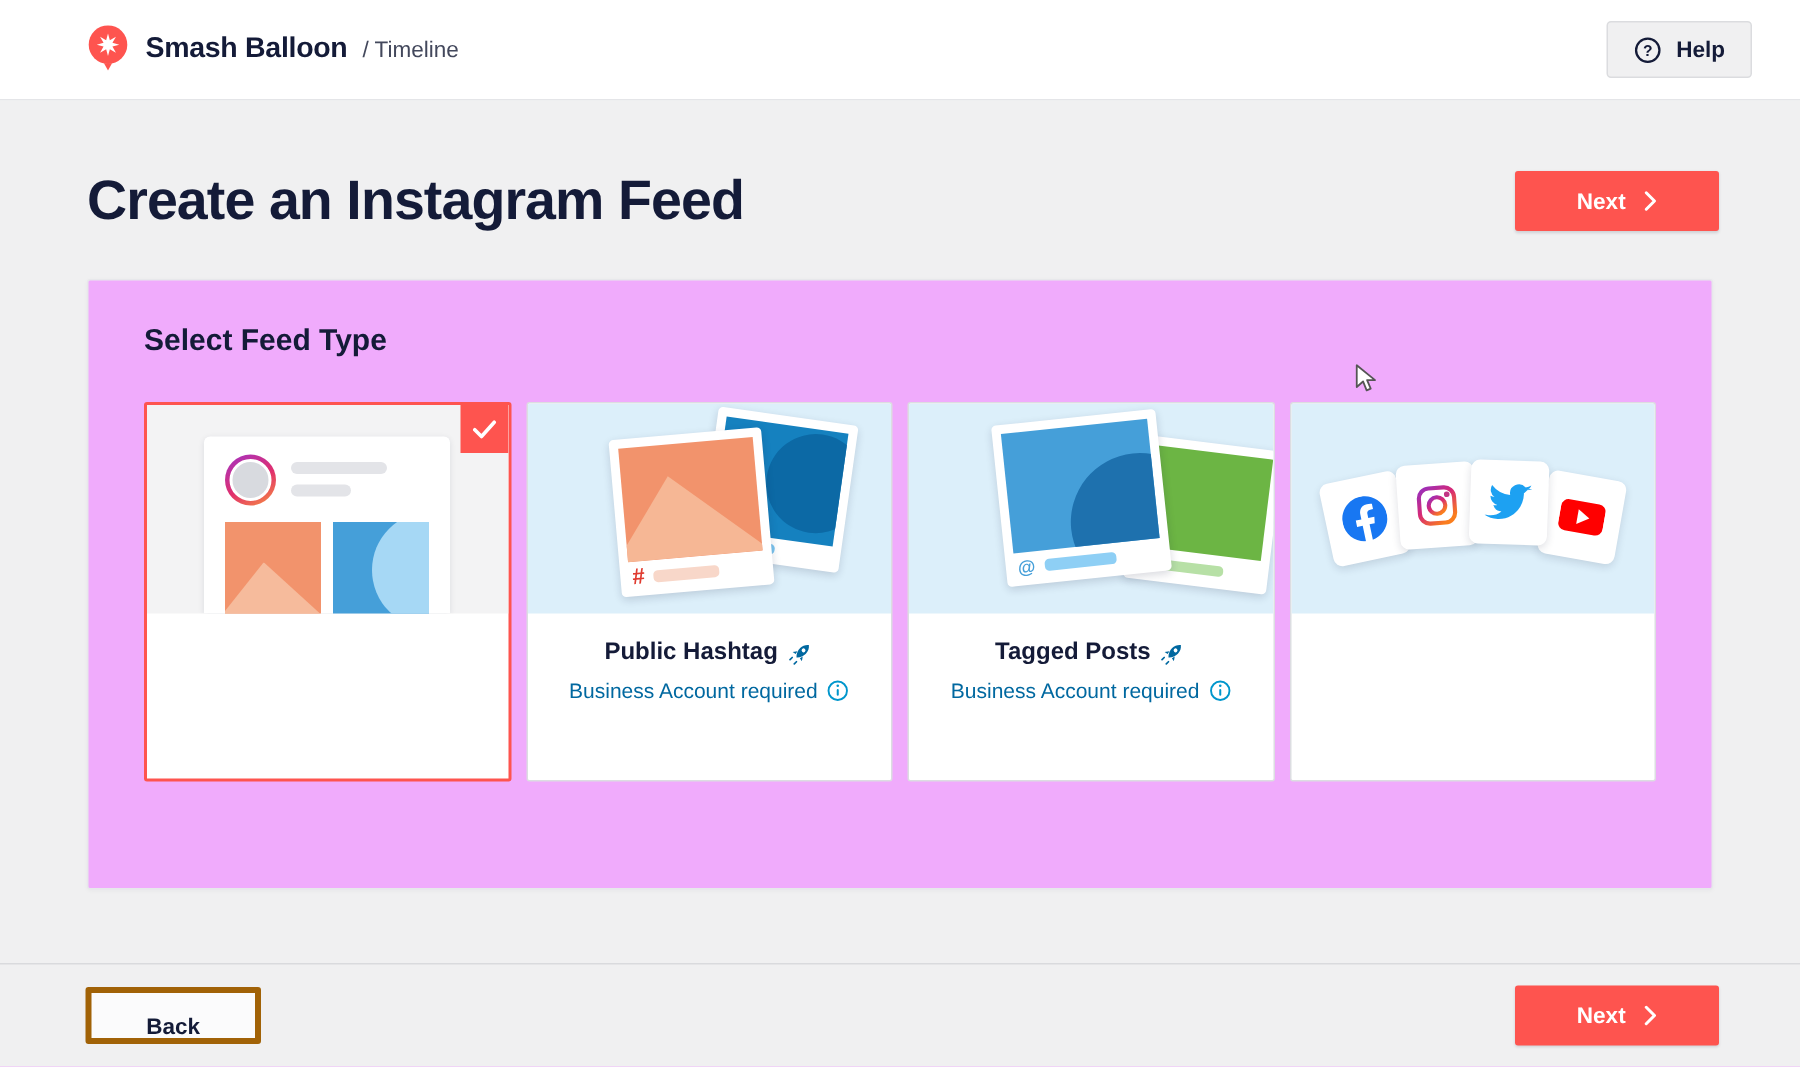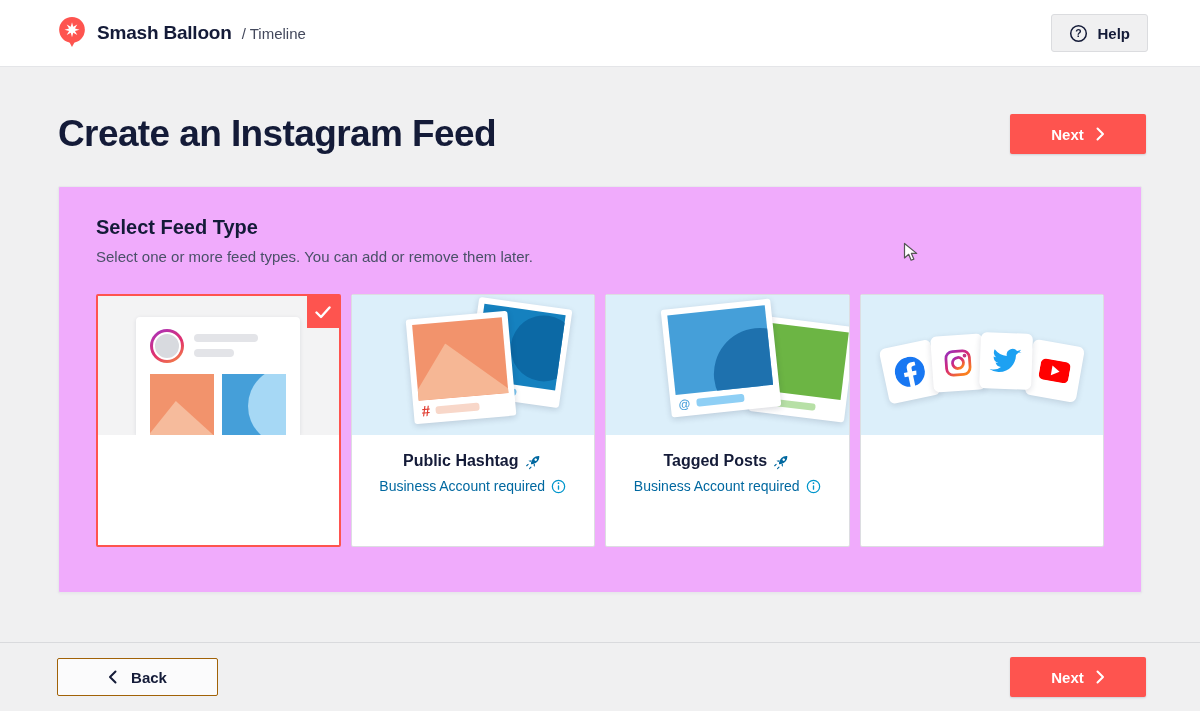--- a/index.html
+++ b/index.html
@@ -8,21 +8,21 @@
     position:relative; overflow:hidden;
     background:#F0F0F1;
     font-family:"Liberation Sans", sans-serif;
     color:#141B38;
   }
 
   
   .header {
     position:absolute; top:0; left:0; right:0; height:67px;
     background:#fff; border-bottom:1px solid #E4E5E8;
-    display:flex; align-items:center; padding:0 52px 0 57px;
+    display:flex; align-items:center; padding:0 32px 0 57px;
   }
   .logo-group { display:flex; align-items:center; gap:10px; }
   .brand { font-size:19px; font-weight:800; letter-spacing:-0.2px; color:#141B38; }
   .breadcrumb { margin-left:10px; font-size:15px; color:#43485C; }
   .help-btn {
     margin-left:auto; height:38px; padding:0 17px;
     background:#F0F0F1; border:1px solid #DBDCDF; border-radius:3px;
     display:flex; align-items:center; gap:9px;
     font-size:15px; font-weight:700; color:#141B38; cursor:pointer;
   }
@@ -34,23 +34,23 @@
   }
   .page-title { font-size:37px; font-weight:700; letter-spacing:-0.6px; color:#141B38; }
 
   .btn-primary {
     width:136px; height:40px; background:#FE544F; border:none; border-radius:2px;
     color:#fff; font-size:15px; font-weight:700; font-family:inherit;
     display:flex; align-items:center; justify-content:center; gap:12px;
     cursor:pointer; box-shadow:0 1px 2px rgba(20,27,56,.15);
   }
   .btn-back {
-    width:161px; height:38px; background:#FBFBFC; border:1px solid #a16207; border-radius:2px;
+    width:117px; height:38px; background:#FBFBFC; border:4px solid #a16207; border-radius:2px;
     color:#141B38; font-size:15px; font-weight:700; font-family:inherit;
-    display:flex; align-items:center; justify-content:center; gap:14px; cursor:pointer;
+    display:flex; align-items:center; justify-content:center; gap:14px; cursor:pointer;flex-direction:column;
   }
 
   
   .panel {
     position:absolute; top:186px; left:58px; width:1084px; height:407px;
     background:#f0abfc; border:1px solid #E7E8EB; border-radius:2px;
     box-shadow:0 1px 3px rgba(20,27,56,.04);
     padding:29px 37px;
   }
   .panel-heading { font-size:20px; font-weight:700; color:#141B38; }
@@ -183,21 +183,20 @@
   <button class="btn-primary">
     <span>Next</span>
     <svg width="9" height="14" viewBox="0 0 9 14">
       <path d="M1.5 1.5 L7 7 L1.5 12.5" fill="none" stroke="#fff" stroke-width="2" stroke-linecap="round" stroke-linejoin="round"></path>
     </svg>
   </button>
 </div>
 
 <div class="panel">
   <div class="panel-heading">Select Feed Type</div>
-  <div class="panel-sub">Select one or more feed types. You can add or remove them later.</div>
 
   <div class="cards-row">
 
     <div class="card selected">
       <div class="check-badge">
         <svg width="16" height="13" viewBox="0 0 16 13">
           <path d="M1.5 6.5 L6 11 L14.5 1.5" fill="none" stroke="#fff" stroke-width="2.4" stroke-linecap="round" stroke-linejoin="round"></path>
         </svg>
       </div>
       <div class="card-ill">

